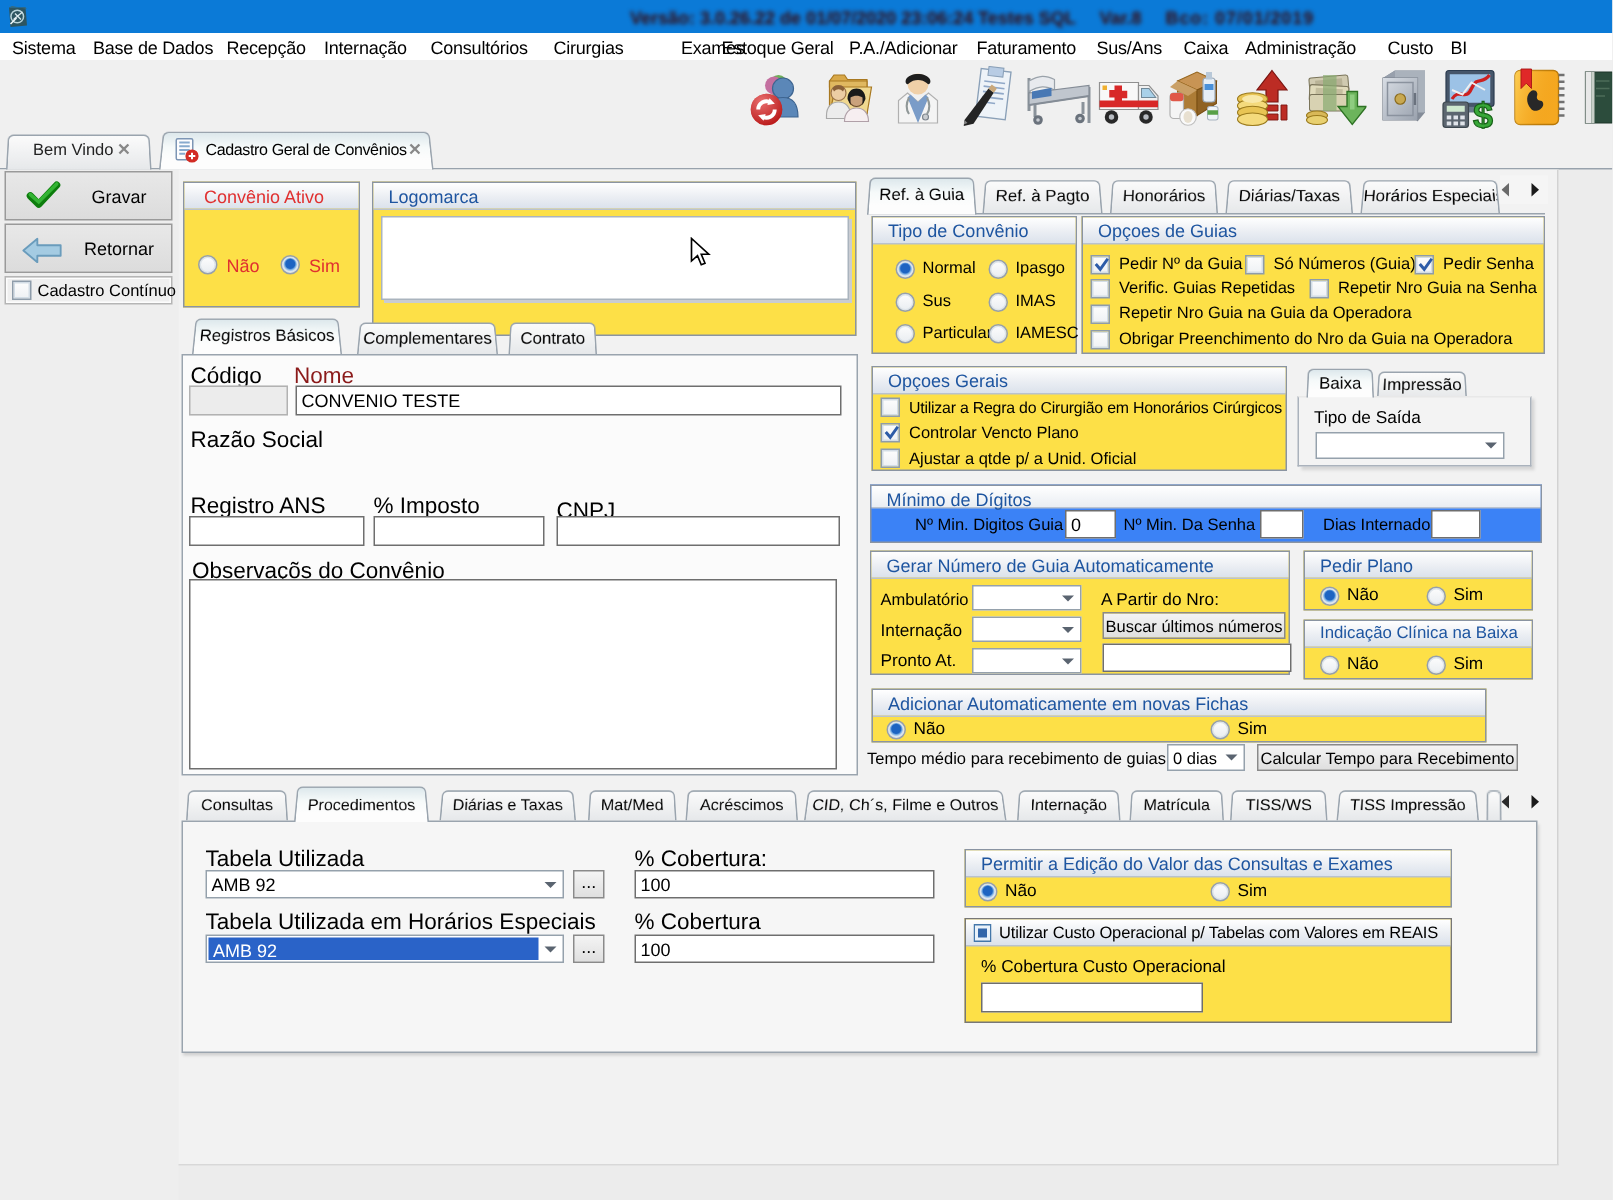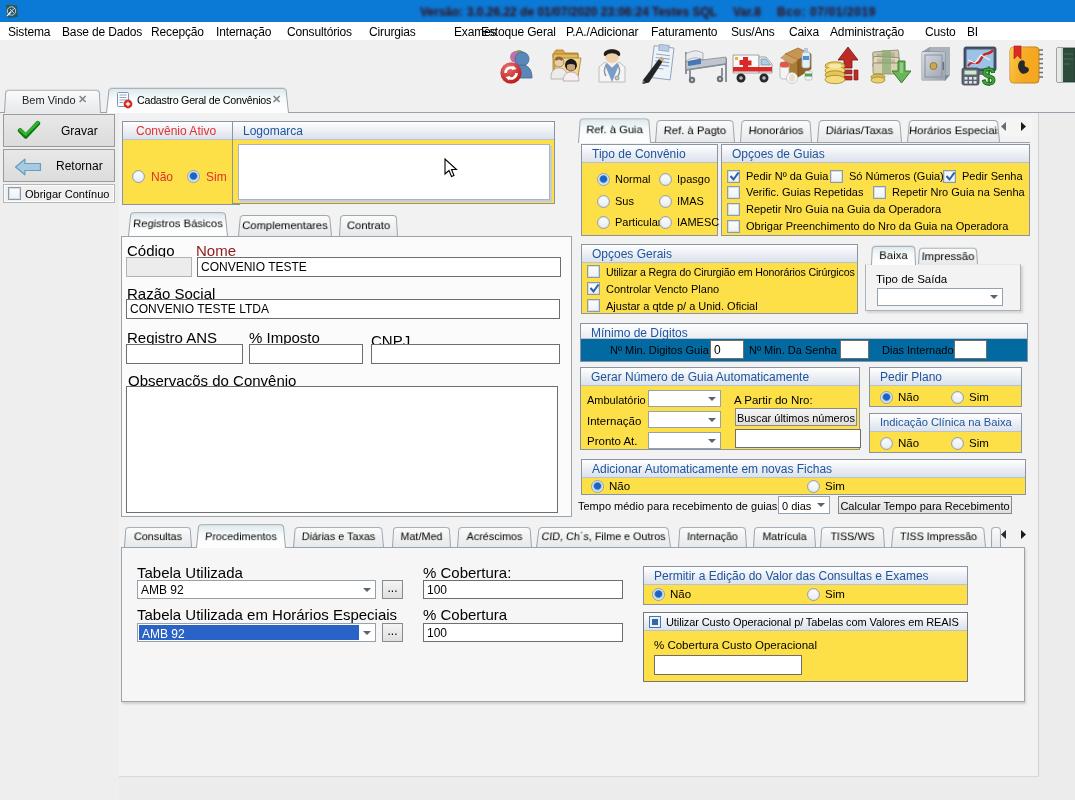--- a/index.html
+++ b/index.html
@@ -267,56 +267,55 @@
 </div>
 <div class="btn" style="left:3px;top:114px;width:112px;height:33px;background:linear-gradient(#e8e8e8,#dcdcdc);border:1px solid #9a9a9a">
   <svg class="abs" style="left:13px;top:5px" width="24" height="22" viewBox="0 0 30 27">
         <path d="M4 13 L11 20 L26 4" fill="none" stroke="#0d7d0d" stroke-width="6" stroke-linecap="round" stroke-linejoin="round"></path>
         <path d="M4 12 L11 18 L26 3" fill="none" stroke="#33b433" stroke-width="3" stroke-linecap="round"></path>
       </svg>
   <span class="abs" style="left:57px;top:9px">Gravar</span>
 </div>
 <div class="abs" style="left:3px;top:184px;width:112px;height:19px;border:1px solid #b5b5b5;background:#efefef;box-shadow:inset 0 0 0 1px #fdfdfd">
   <span class="cb" style="left:4px;top:2px"></span>
-  <span class="abs" style="left:21px;top:3px;font-size:11px">Obrigar Contínuo</span>
+  <span class="abs" style="left:21px;top:3px;font-size:11px">Cadastro Contínuo</span>
 </div>
 
 <div class="abs" style="left:119px;top:113px;width:920px;height:664px;background:#f2f2f2;border-right:1px solid #d2d2d2;border-bottom:1px solid #d8d8d8"></div>
 <div class="abs" style="left:1000px;top:117px;width:32px;height:19px;background:#f5f5f5"></div>
 
 <div class="grp" style="left:122px;top:121px;width:118px;height:84px">
   <div class="ghd" style="color:#e03030;padding-left:13px">Convênio Ativo</div>
   <span class="rad" style="left:9px;top:48px"></span>
       <span class="abs" style="left:28px;top:48px;font-size:12px;color:#e03030">Não</span>
   <span class="rad rsel" style="left:64px;top:48px"></span>
       <span class="abs" style="left:83px;top:48px;font-size:12px;color:#e03030">Sim</span>
 </div>
 
-<div class="grp" style="left:232px;top:121px;width:323px;height:83px">
+<div class="grp" style="left:248px;top:121px;width:323px;height:103px">
   <div class="ghd">Logomarca</div>
   <div class="abs" style="left:5px;top:22px;width:312px;height:56px;background:#fff;border:1px solid #aab4be;box-shadow:2px 2px 0 #c9ccd2"></div>
   <svg class="abs" style="left:211px;top:36px" width="14" height="20" viewBox="0 0 14 20">
         <path d="M1 1 L1 16 L5 12.5 L7.5 18.5 L10 17.5 L7.5 11.5 L12.5 11.5 Z" fill="#fff" stroke="#000" stroke-width="1.1"></path>
       </svg>
 </div>
 
 <div class="tab" style="left:238px;top:214px;width:94px;height:22px">
   <span style="position:relative;top:3px;font-size:11.5px">Complementares</span></div>
 <div class="tab" style="left:339px;top:214px;width:59px;height:22px">
   <span style="position:relative;top:3px;font-size:11.5px">Contrato</span></div>
 <div class="tab tabon" style="left:128px;top:211px;width:100px;height:25px">
   <span style="position:relative;top:4px;font-size:11.5px">Registros Básicos</span></div>
 <div class="abs" style="left:121px;top:236px;width:451px;height:281px;background:#fbfbfb;border:1px solid #9aa4ae"></div>
 
 <div class="lbl" style="left:127px;top:242px">Código</div>
 <div class="lbl" style="left:196px;top:242px;color:#8b1a1a">Nome</div>
 <div class="inp" style="left:126px;top:257px;width:66px;height:20px;background:#ececec;border-color:#b2b2b2"></div>
 <div class="inp" style="left:197px;top:257px;width:364px;height:20px">CONVENIO TESTE</div>
 <div class="lbl" style="left:127px;top:285px">Razão Social</div>
-<div class="inp" style="left:126px;top:299px;width:434px;height:20px">CONVENIO TESTE LTDA</div>
 <div class="lbl" style="left:127px;top:329px">Registro ANS</div>
 <div class="lbl" style="left:249px;top:329px">% Imposto</div>
 <div class="lbl" style="left:371px;top:332px">CNPJ</div>
 <div class="inp" style="left:126px;top:344px;width:117px;height:20px"></div>
 <div class="inp" style="left:249px;top:344px;width:114px;height:20px"></div>
 <div class="inp" style="left:371px;top:344px;width:189px;height:20px"></div>
 <div class="lbl" style="left:128px;top:372px">Observaçõs do Convênio</div>
 <div class="inp" style="left:126px;top:386px;width:432px;height:127px"></div>
 
 <div class="tab" style="left:655px;top:119px;width:80px;height:23px"><span style="position:relative;top:3px;font-size:11.5px">Ref. à Pagto</span></div>
@@ -388,21 +387,21 @@
 
 <div class="tab" style="left:918px;top:247px;width:60px;height:18px"><span style="position:relative;top:1px;font-size:11.5px">Impressão</span></div>
 <div class="tab tabon" style="left:871px;top:245px;width:45px;height:20px"><span style="position:relative;top:2px;font-size:11.5px">Baixa</span></div>
 <div class="abs" style="left:865px;top:264px;width:156px;height:47px;background:#f3f3f3;border:1px solid #aab2bc;border-top:1px solid #e8e8e8;box-shadow:2px 2px 2px #d4d4d4">
   <span class="abs" style="left:10px;top:8px;font-size:11.5px">Tipo de Saída</span>
   <div class="combo" style="left:11px;top:23px;width:126px;height:18px">
         <span class="cardo"></span>
       </div>
 </div>
 
-<div class="grp" style="left:580px;top:323px;width:448px;height:39px;background:#0369a1">
+<div class="grp" style="left:580px;top:323px;width:448px;height:39px;background:#3b82f6">
   <div class="ghd" style="height:15px;background:linear-gradient(#ffffff,#e9edf2)">Mínimo de Dígitos</div>
   <span class="abs" style="left:29px;top:20px;font-size:11px">Nº Min. Digitos Guia</span>
   <div class="inp" style="left:129px;top:16px;width:34px;height:19px">0</div>
   <span class="abs" style="left:168px;top:20px;font-size:11px">Nº Min. Da Senha</span>
   <div class="inp" style="left:259px;top:16px;width:29px;height:19px"></div>
   <span class="abs" style="left:301px;top:20px;font-size:11px">Dias Internado</span>
   <div class="inp" style="left:373px;top:16px;width:33px;height:19px"></div>
 </div>
 
 <div class="grp" style="left:580px;top:367px;width:280px;height:83px">
@@ -433,21 +432,21 @@
 </div>
 
 <div class="grp" style="left:869px;top:413px;width:153px;height:40px">
   <div class="ghd" style="font-size:11.2px">Indicação Clínica na Baixa</div>
   <span class="rad" style="left:10px;top:23px"></span>
       <span class="abs" style="left:28px;top:23px;font-size:11.5px">Não</span>
   <span class="rad" style="left:81px;top:23px"></span>
       <span class="abs" style="left:99px;top:23px;font-size:11.5px">Sim</span>
 </div>
 
-<div class="grp" style="left:581px;top:459px;width:445px;height:36px">
+<div class="grp" style="left:581px;top:459px;width:410px;height:36px">
   <div class="ghd">Adicionar Automaticamente em novas Fichas</div>
   <span class="rad rsel" style="left:9px;top:20px"></span>
       <span class="abs" style="left:27px;top:20px;font-size:11.5px">Não</span>
   <span class="rad" style="left:225px;top:20px"></span>
       <span class="abs" style="left:243px;top:20px;font-size:11.5px">Sim</span>
 </div>
 <div class="lbl" style="left:578px;top:500px;font-size:11px">Tempo médio para recebimento de guias</div>
 <div class="combo" style="left:778px;top:496px;width:52px;height:18px;font-size:11px;padding-top:3px">0 dias<span class="cardo"></span></div>
 <div class="btn" style="left:838px;top:496px;width:174px;height:18px;padding-top:3px;font-size:11px;white-space:nowrap">Calcular Tempo para Recebimento</div>
 

